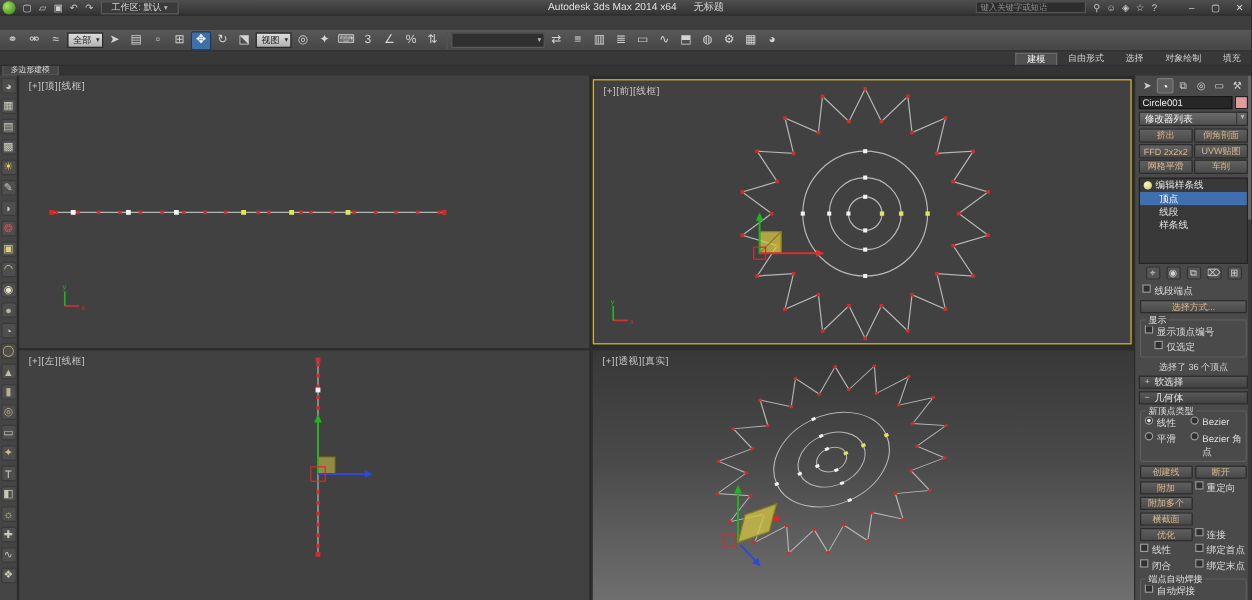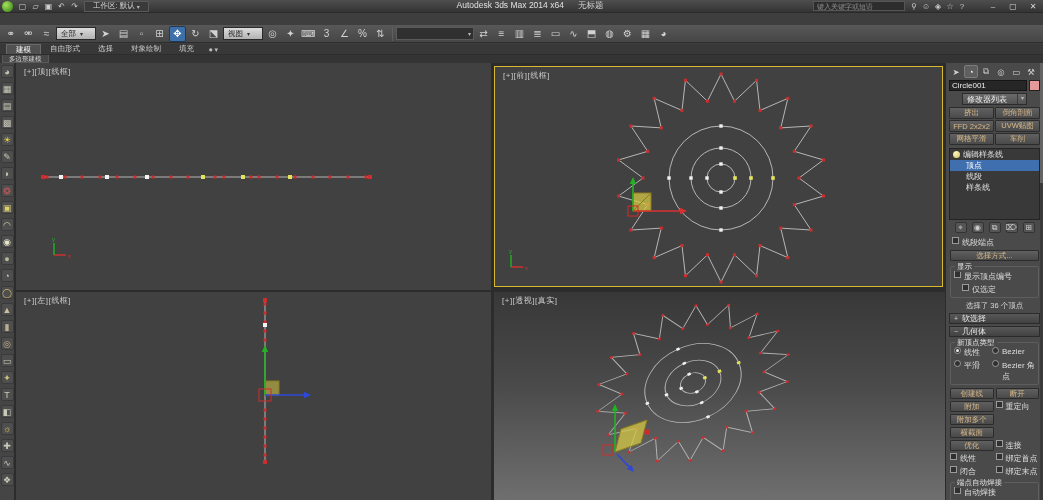--- a/index.html
+++ b/index.html
@@ -24,26 +24,26 @@
 
 
 #menubar{position:absolute;left:0;top:14px;width:1043px;height:10px;background:#454545;display:flex;align-items:center;border-bottom:1px solid #2e2e2e;}
 .mi{padding:0 7px;font-size:8px;color:#dedede;height:10px;line-height:10px;white-space:nowrap;}
 
 
 #toolbar{position:absolute;left:0;top:25px;width:1043px;height:18px;background:linear-gradient(#585858,#464646);display:flex;align-items:center;gap:1px;padding:0 2px;border-bottom:1px solid #2c2c2c;}
 .tbi{width:17px;height:16px;display:flex;align-items:center;justify-content:center;font-size:10px;color:#d2d2d2;border:1px solid transparent;border-radius:2px;flex:0 0 auto;}
 .tbi.active{background:#3d6fa8;border-color:#203a58;color:#fff;}
 .tsep{width:1px;height:14px;background:#393939;border-right:1px solid #5f5f5f;margin:0 2px;flex:0 0 auto;}
-.dd-light{display:flex;align-items:center;height:13px;background:linear-gradient(#dcdcdc,#b2b2b2);border:1px solid #2a2a2a;color:#1c1c1c;font-size:7.5px;padding:0 12px 0 4px;gap:4px;flex:0 0 auto;}
+.dd-light{display:flex;align-items:center;height:13px;background:linear-gradient(#dcdcdc,#b2b2b2);border:1px solid #2a2a2a;color:#1c1c1c;font-size:7.5px;padding:0 2px 0 4px;gap:4px;flex:0 0 auto;}
 .dd-light .arr{color:#333;}
 .dd-dark{display:flex;align-items:center;justify-content:flex-end;height:13px;width:78px;background:#303030;border:1px solid #5a5a5a;padding:0 2px;flex:0 0 auto;}
 
 
-#ribbon-tabs{position:absolute;left:0;top:44px;width:1043px;height:11px;background:#383838;display:flex;align-items:flex-end;padding-left:6px;border-bottom:1px solid #2d2d2d;}
+#ribbon-tabs{position:absolute;left:0;top:44px;width:1043px;height:11px;background:#383838;display:flex;align-items:flex-end;padding-left:6px;border-bottom:1px solid #2d2d2d;flex-direction:column;}
 .rtab{padding:0 9px;height:10px;line-height:10px;font-size:7.5px;color:#cfcfcf;}
 .rtab.active{background:#505050;border:1px solid #6a6a6a;border-bottom:none;color:#fff;}
 .rextra{display:flex;align-items:center;gap:2px;margin-left:6px;color:#bbb;font-size:7px;}
 #ribbon-strip{position:absolute;left:0;top:55px;width:1043px;height:8px;background:#343434;display:flex;}
 #poly-panel{height:8px;line-height:8px;background:#474747;border:1px solid #5a5a5a;border-top:none;padding:0 6px;font-size:6.5px;color:#d8d8d8;margin-left:2px;}
 
 
 #left-toolbar{position:absolute;left:0;top:63px;width:15px;height:437px;background:#454545;border-right:1px solid #2c2c2c;display:flex;flex-direction:column;align-items:center;padding-top:2px;overflow:hidden;}
 .lti{width:13px;height:13px;margin-bottom:4px;display:flex;align-items:center;justify-content:center;font-size:9px;color:#c9c9b9;background:#4e4e4e;border:1px solid #3a3a3a;border-radius:2px;flex:0 0 auto;}
 
@@ -60,21 +60,21 @@
 
 #cmdpanel{position:absolute;left:945px;top:63px;width:98px;height:437px;background:#4a4a4a;border-left:1px solid #2b2b2b;overflow:hidden;font-size:8px;}
 #cp-scroll{position:absolute;right:0;top:0;width:3px;height:437px;background:#3a3a3a;}
 #cp-scroll .thumb{position:absolute;top:0;width:3px;height:120px;background:#646464;}
 .ptabs{display:flex;gap:1px;padding:2px 3px 1px 3px;}
 .ptab{width:14px;height:13px;display:flex;align-items:center;justify-content:center;font-size:8.5px;color:#cfcfcf;border:1px solid transparent;border-radius:2px;}
 .ptab.active{background:#5f5f5f;border-color:#7c7c7c;color:#fff;}
 .namerow{display:flex;gap:2px;align-items:center;padding:1px 3px;}
 .nameinput{flex:1;height:11px;background:#262626;border:1px solid #161616;color:#ececec;font-size:8px;line-height:10px;padding:0 2px;}
 .swatch{width:11px;height:11px;border:1px solid #222;}
-.mlist{display:flex;height:12px;margin:1px 16px;background:linear-gradient(#6a6a6a,#525252);border:1px solid #2c2c2c;color:#f0f0f0;padding:0 2px 0 4px;font-size:8px;}
+.mlist{display:flex;height:12px;margin:1px 3px;background:linear-gradient(#6a6a6a,#525252);border:1px solid #2c2c2c;color:#f0f0f0;padding:0 2px 0 4px;font-size:8px;}
 .mlist .arr{margin-left:auto;border-left:1px solid #3a3a3a;padding-left:3px;}
 .modbtns{display:grid;grid-template-columns:1fr 1fr;gap:1px;padding:1px 3px;}
 .mbtn{height:12px;background:linear-gradient(#616161,#4a4a4a);border:1px solid #2c2c2c;border-radius:1px;color:#d8b887;font-size:7.5px;font-family:inherit;overflow:hidden;white-space:nowrap;}
 .stack{margin:2px 3px 1px 3px;height:72px;background:#393939;border:1px solid #242424;}
 .srow{height:11px;display:flex;align-items:center;gap:3px;padding:4px 3px;color:#e2e2e2;font-size:8px;white-space:nowrap;}
 .srow .bulb{width:7px;height:7px;border-radius:50%;background:radial-gradient(circle at 35% 30%,#fff7c0,#cfc36a);flex:0 0 auto;}
 .srow.sel{background:#3f6fae;color:#fff;}
 .srow.sub{padding-left:16px;}
 .stacktools{display:flex;justify-content:center;gap:5px;padding:1px 0 2px 0;}
 .sticon{width:12px;height:11px;display:flex;align-items:center;justify-content:center;font-size:8px;color:#cfcfcf;background:#555;border:1px solid #333;border-radius:2px;}

